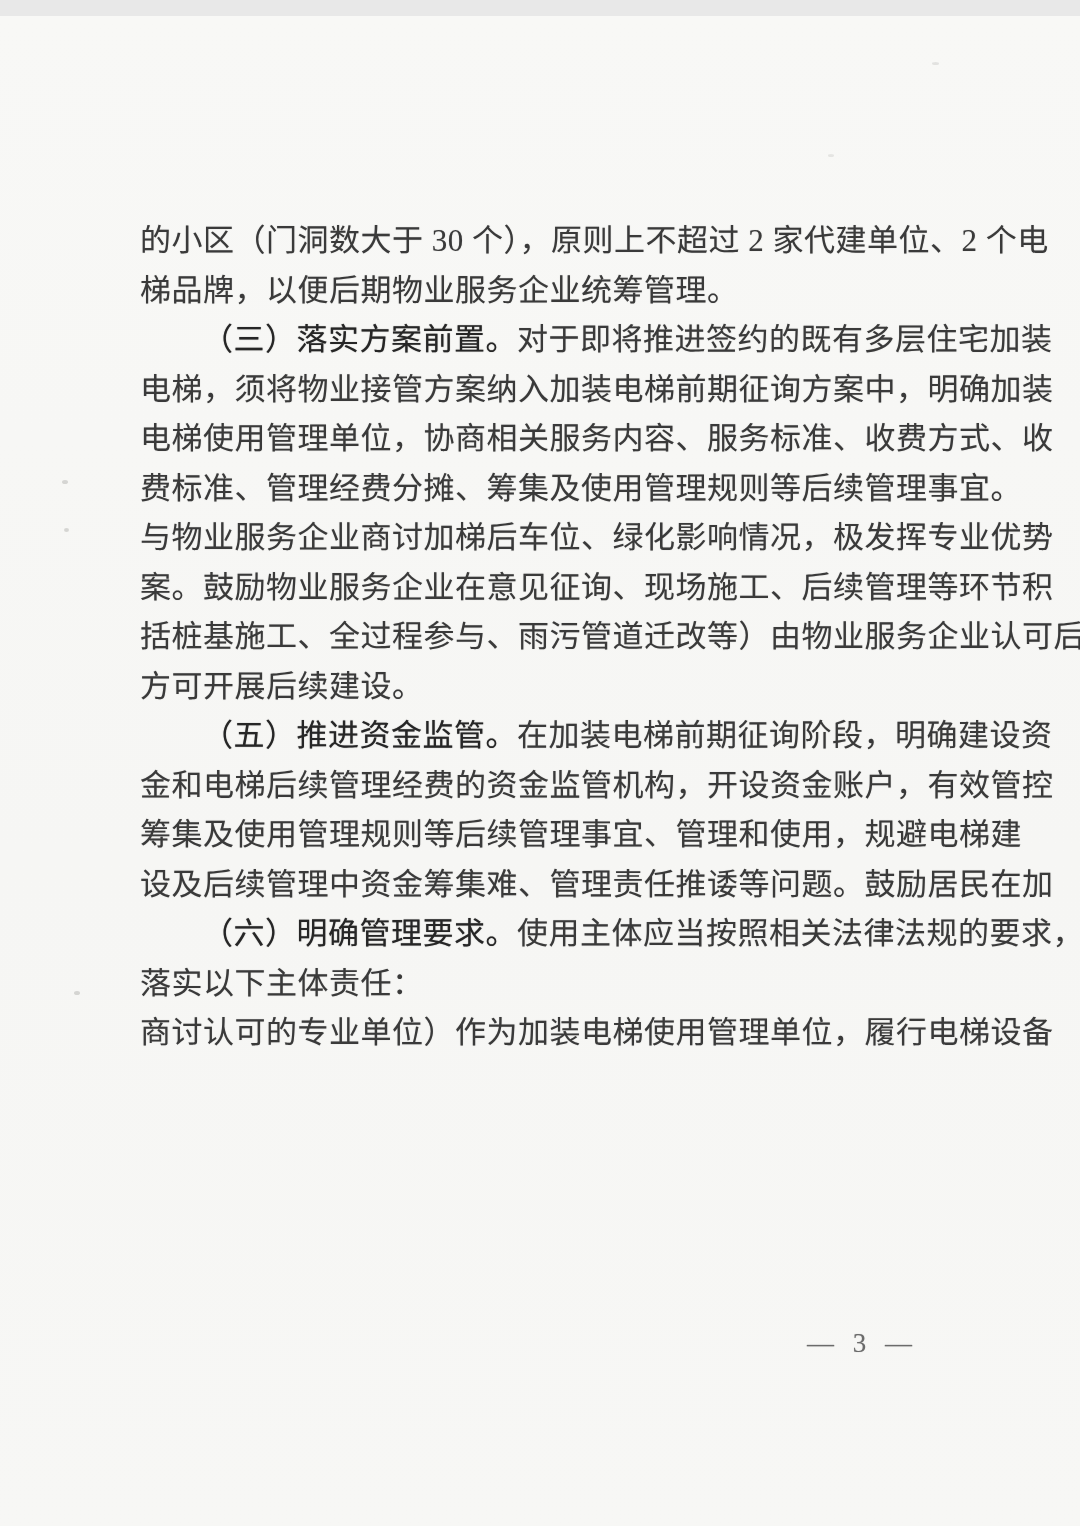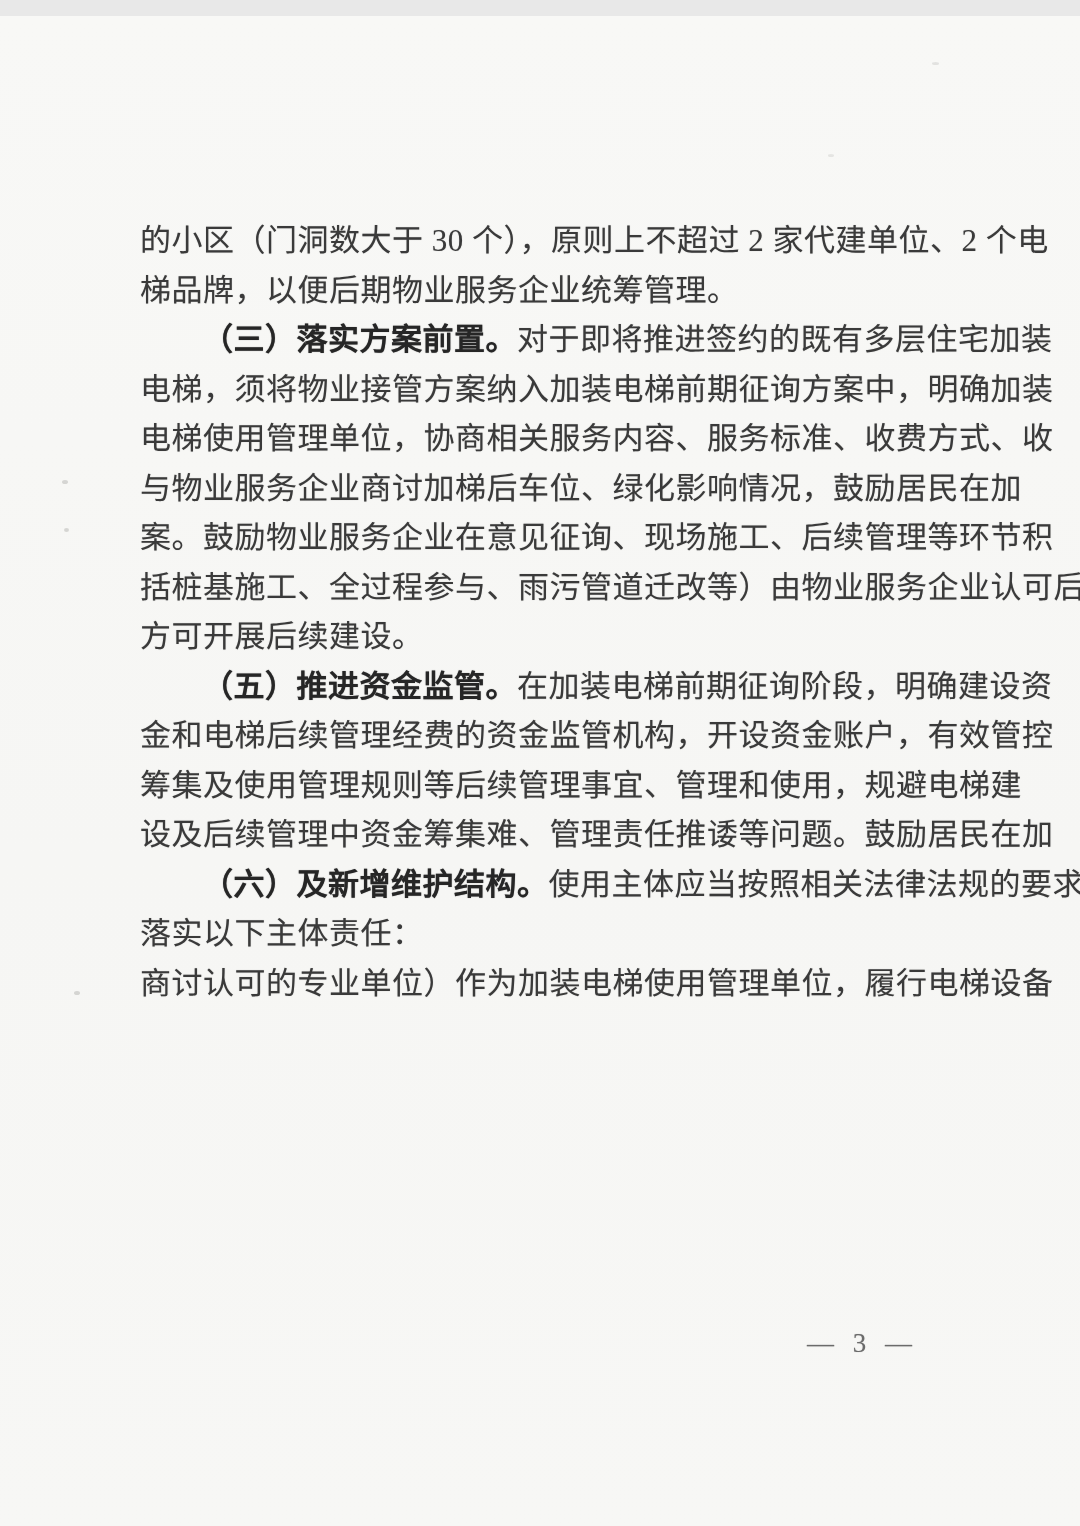--- a/index.html
+++ b/index.html
@@ -27,21 +27,21 @@
   }
   .para { margin: 0; padding: 0; }
   .line {
     height: 49.5px;
     line-height: 49.5px;
     white-space: nowrap;
     letter-spacing: 0.5px;
   }
   .line.indent { padding-left: 62px; }
   .seg.bold {
-    font-weight: 700;
+    font-weight: 400;
     color: #262626;
     text-shadow: 0 0 1px rgba(40,40,40,0.55);
   }
   .footer {
     position: absolute;
     top: 1312px;
     right: 162px;
     font-size: 27px;
     letter-spacing: 6px;
     color: #6b6b6b;
@@ -71,35 +71,36 @@
 
   <div class="doc-body">
       <div class="para">
         <div class="line"><span class="seg">的小区（门洞数大于 30 个），原则上不超过 2 家代建单位、2 个电</span></div>
         <div class="line"><span class="seg">梯品牌，以便后期物业服务企业统筹管理。</span></div>
       </div>
       <div class="para">
         <div class="line indent"><span class="seg bold">（三）落实方案前置。</span><span class="seg">对于即将推进签约的既有多层住宅加装</span></div>
         <div class="line"><span class="seg">电梯，须将物业接管方案纳入加装电梯前期征询方案中，明确加装</span></div>
         <div class="line"><span class="seg">电梯使用管理单位，协商相关服务内容、服务标准、收费方式、收</span></div>
+        <div class="line"><span class="seg">费标准、管理经费分摊、筹集及使用管理规则等后续管理事宜。</span></div>
       </div>
       <div class="para">
-        <div class="line"><span class="seg">与物业服务企业商讨加梯后车位、绿化影响情况，鼓励居民在加</span></div>
+        <div class="line"><span class="seg">与物业服务企业商讨加梯后车位、绿化影响情况，极发挥专业优势</span></div>
         <div class="line"><span class="seg">案。鼓励物业服务企业在意见征询、现场施工、后续管理等环节积</span></div>
         <div class="line"><span class="seg">括桩基施工、全过程参与、雨污管道迁改等）由物业服务企业认可后</span></div>
         <div class="line"><span class="seg">方可开展后续建设。</span></div>
       </div>
       <div class="para">
         <div class="line indent"><span class="seg bold">（五）推进资金监管。</span><span class="seg">在加装电梯前期征询阶段，明确建设资</span></div>
         <div class="line"><span class="seg">金和电梯后续管理经费的资金监管机构，开设资金账户，有效管控</span></div>
         <div class="line"><span class="seg">筹集及使用管理规则等后续管理事宜、管理和使用，规避电梯建</span></div>
         <div class="line"><span class="seg">设及后续管理中资金筹集难、管理责任推诿等问题。鼓励居民在加</span></div>
       </div>
       <div class="para">
-        <div class="line indent"><span class="seg bold">（六）及新增维护结构。</span><span class="seg">使用主体应当按照相关法律法规的要求，</span></div>
+        <div class="line indent"><span class="seg bold">（六）明确管理要求。</span><span class="seg">使用主体应当按照相关法律法规的要求，</span></div>
         <div class="line"><span class="seg">落实以下主体责任：</span></div>
       </div>
       <div class="para">
         <div class="line"><span class="seg">商讨认可的专业单位）作为加装电梯使用管理单位，履行电梯设备</span></div>
       </div>
     </div>
 
   <div class="footer">— 3 —</div>
 </div>
 

